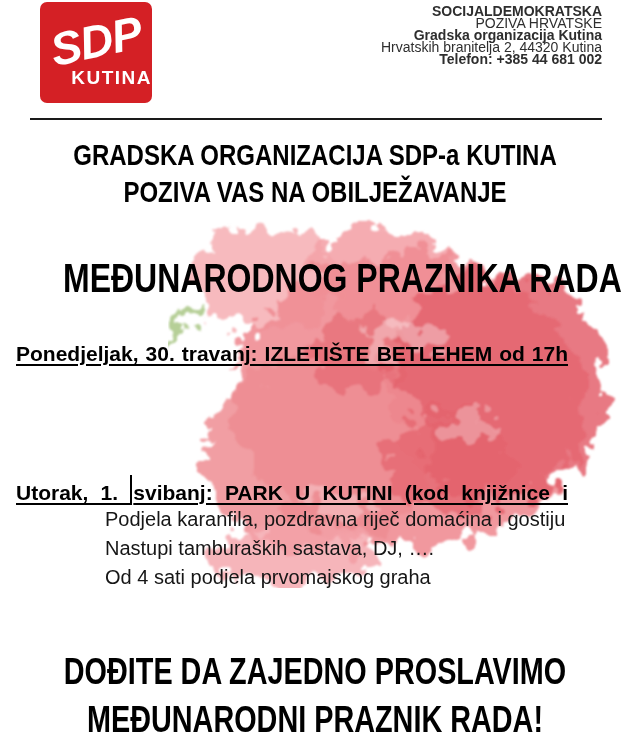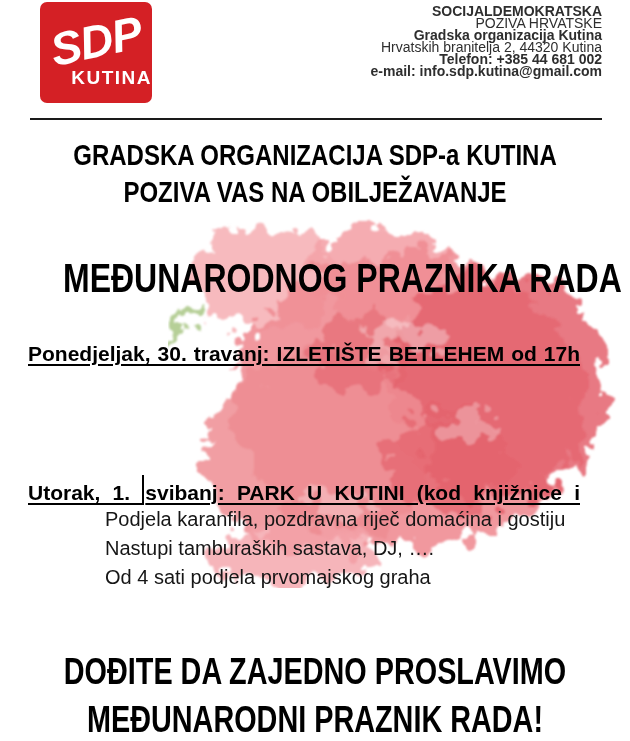--- a/index.html
+++ b/index.html
@@ -67,21 +67,21 @@
     white-space: nowrap; color: #000;
   }
   .main-title {
     top: 256px; left: 0; width: 630px;
     text-align: center; font-weight: bold;
     font-size: 40px; line-height: 44px;
     transform: scaleX(0.8); transform-origin: 50% 0;
     white-space: nowrap; color: #000;
   }
   .event-title {
-    left: 28px; width: 552px;
+    left: 16px; width: 552px;
     font-size: 21px; font-weight: bold;
     text-decoration: underline;
     text-decoration-thickness: 2px;
     text-underline-offset: 3px;
     text-align: justify; text-align-last: justify;
     color: #000;
   }
   .event-title-last {
     left: 30px;
     font-size: 21px; font-weight: bold;
@@ -149,21 +149,20 @@
     <div class="logo-acronym">SDP</div>
     <div class="logo-city">KUTINA</div>
   </div>
 
   <div class="letterhead">
     <div class="lh-bold">SOCIJALDEMOKRATSKA</div>
     <div>POZIVA HRVATSKE</div>
     <div class="lh-bold">Gradska organizacija Kutina</div>
     <div>Hrvatskih branitelja 2, 44320 Kutina</div>
     <div class="lh-bold">Telefon: +385 44 681 002</div>
-    <div class="lh-bold">e-mail: info.sdp.kutina@gmail.com</div>
   </div>
 
   <div class="header-rule"></div>
 
   <div class="txt invitation">
     <div>GRADSKA ORGANIZACIJA SDP-a KUTINA</div>
     <div>POZIVA VAS NA OBILJEŽAVANJE</div>
   </div>
 
   <div class="txt main-title">MEĐUNARODNOG PRAZNIKA RADA</div>

